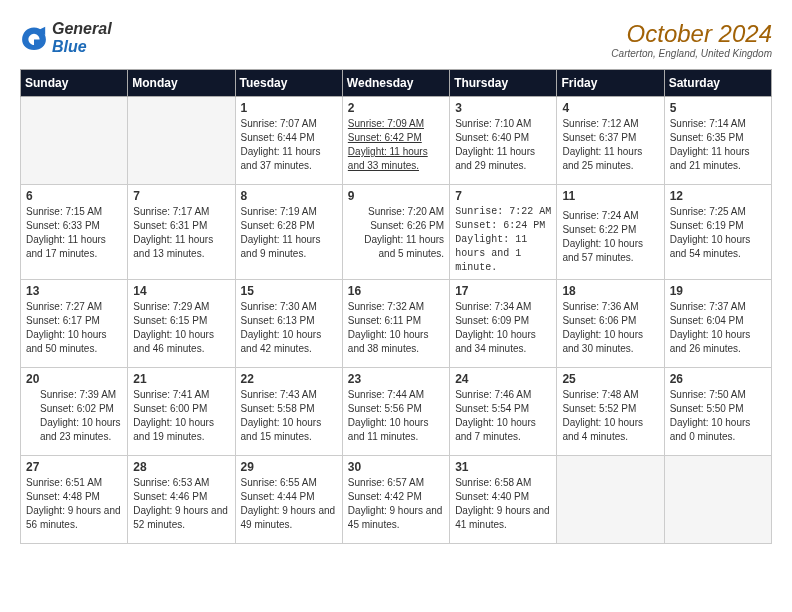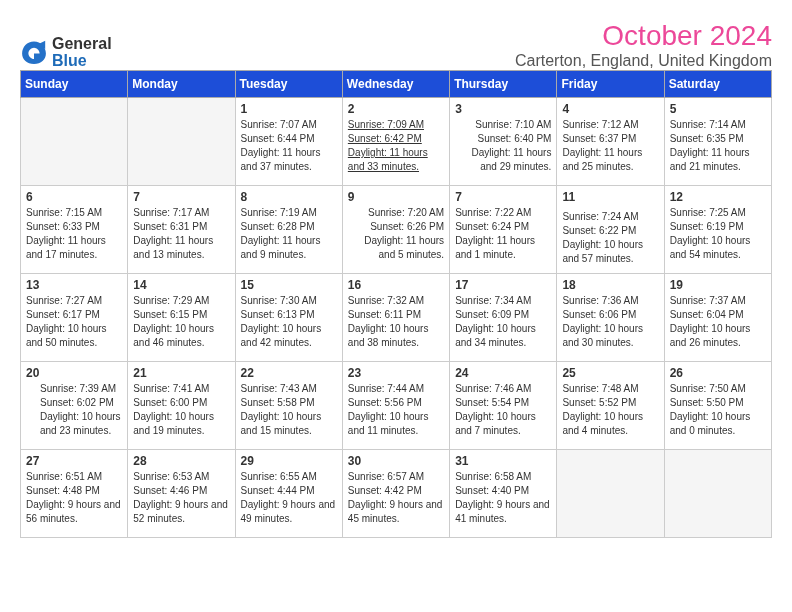--- a/index.html
+++ b/index.html
@@ -6,49 +6,51 @@
     body {
       font-family: Arial, sans-serif;
       background: #fff;
       width: 792px;
       min-height: 612px;
       padding: 20px;
     }
     .header-section {
       display: flex;
       justify-content: space-between;
-      align-items: flex-end;
+      align-items: flex-start;
+      margin-bottom: 10px;
+      font-style: italic;
     }
     .logo {
       display: flex;
       align-items: center;
       gap: 4px;
     }
     .logo-icon {
       width: 28px;
       height: 28px;
     }
     .title-section {
       text-align: right;
     }
     .month-title {
-      font-size: 28px;
+      font-size: 24px;
       font-weight: normal;
-      color: #ec4899;
+      color: #a16207;
     }
     .subtitle {
-      font-size: 16px;
+      font-size: 10px;
       color: #555;
     }
     .calendar {
       width: 100%;
       border-collapse: collapse;
     }
     .calendar th {
-      background: #1d4ed8;
+      background: #0f172a;
       color: #fff;
       font-size: 12px;
       font-weight: bold;
       padding: 6px 4px;
       text-align: left;
       border: 1px solid #aaa;
     }
     .calendar td {
       border: 1px solid #ccc;
       padding: 4px 5px;
@@ -120,21 +122,21 @@
 Daylight: 11 hours and 37 minutes.</div>
         </td>
         <td>
           <span class="day-number">2</span>
           <div class="day-info" style="white-space: pre-line; text-decoration: underline;">Sunrise: 7:09 AM
 Sunset: 6:42 PM
 Daylight: 11 hours and 33 minutes.</div>
         </td>
         <td>
           <span class="day-number">3</span>
-          <div class="day-info" style="white-space: pre-line; text-align: right;">Sunrise: 7:10 AM
+          <div class="day-info" style="white-space: pre-line;">Sunrise: 7:10 AM
 Sunset: 6:40 PM
 Daylight: 11 hours and 29 minutes.</div>
         </td>
         <td>
           <span class="day-number">4</span>
           <div class="day-info" style="white-space: pre-line;">Sunrise: 7:12 AM
 Sunset: 6:37 PM
 Daylight: 11 hours and 25 minutes.</div>
         </td>
         <td>
@@ -164,21 +166,21 @@
 Daylight: 11 hours and 9 minutes.</div>
         </td>
         <td>
           <span class="day-number">9</span>
           <div class="day-info" style="white-space: pre-line; text-align: right;">Sunrise: 7:20 AM
 Sunset: 6:26 PM
 Daylight: 11 hours and 5 minutes.</div>
         </td>
         <td>
           <span class="day-number">7</span>
-          <div class="day-info" style="white-space: pre-line;">Sunrise: 7:22 AM
+          <div class="day-info" style="white-space: pre-line; font-family: Liberation Mono, monospace;">Sunrise: 7:22 AM
 Sunset: 6:24 PM
 Daylight: 11 hours and 1 minute.</div>
         </td>
         <td>
           <span class="day-number">11</span>
           <div class="day-info" style="white-space: pre-line; margin-top: 6px;">Sunrise: 7:24 AM
 Sunset: 6:22 PM
 Daylight: 10 hours and 57 minutes.</div>
         </td>
         <td>

